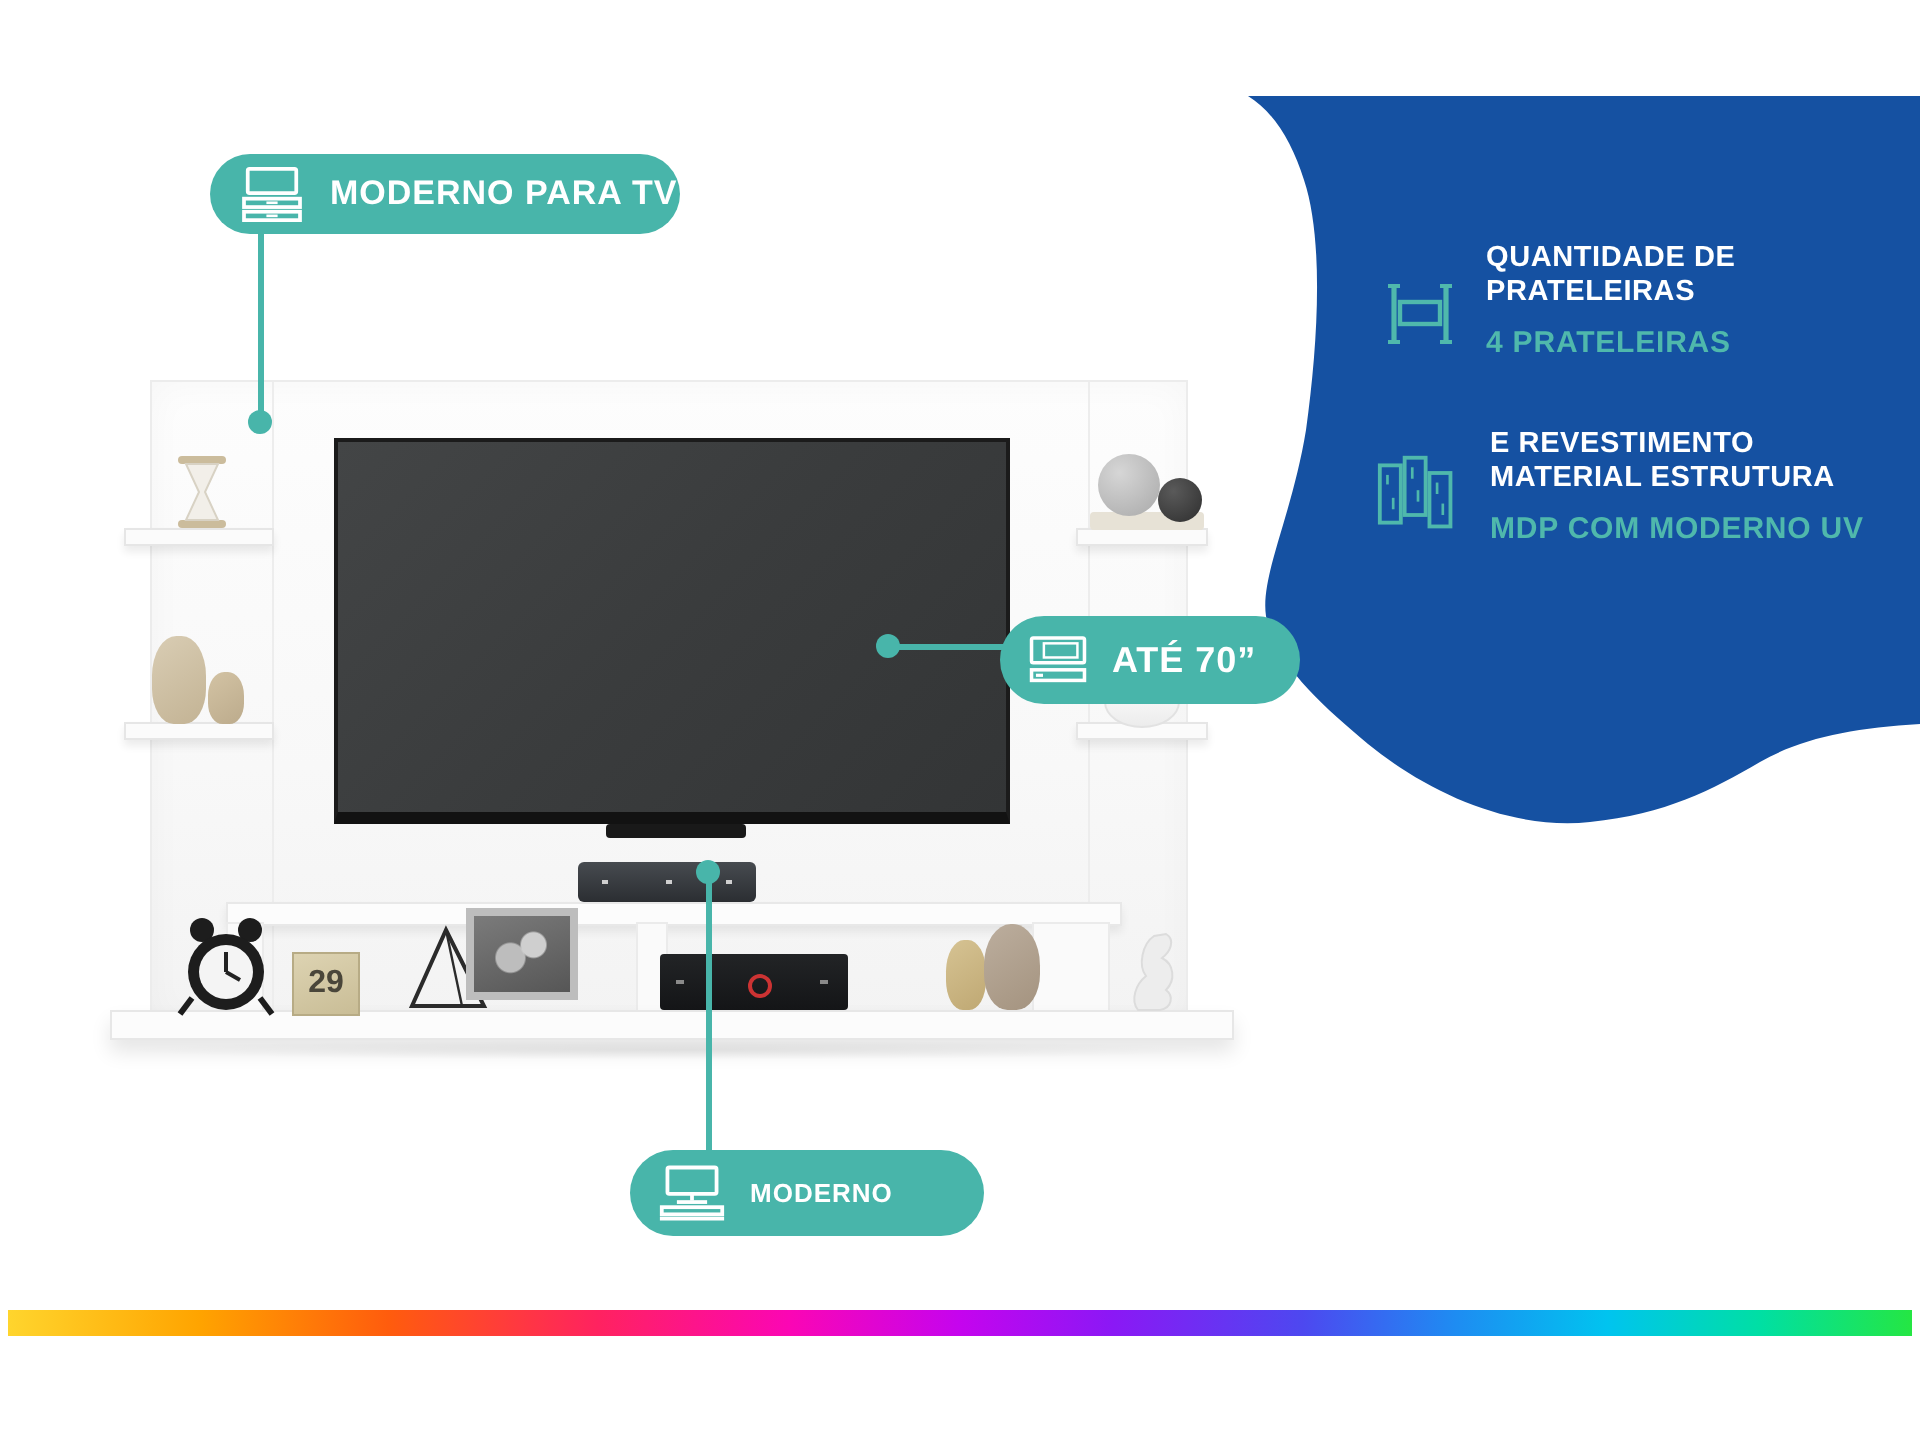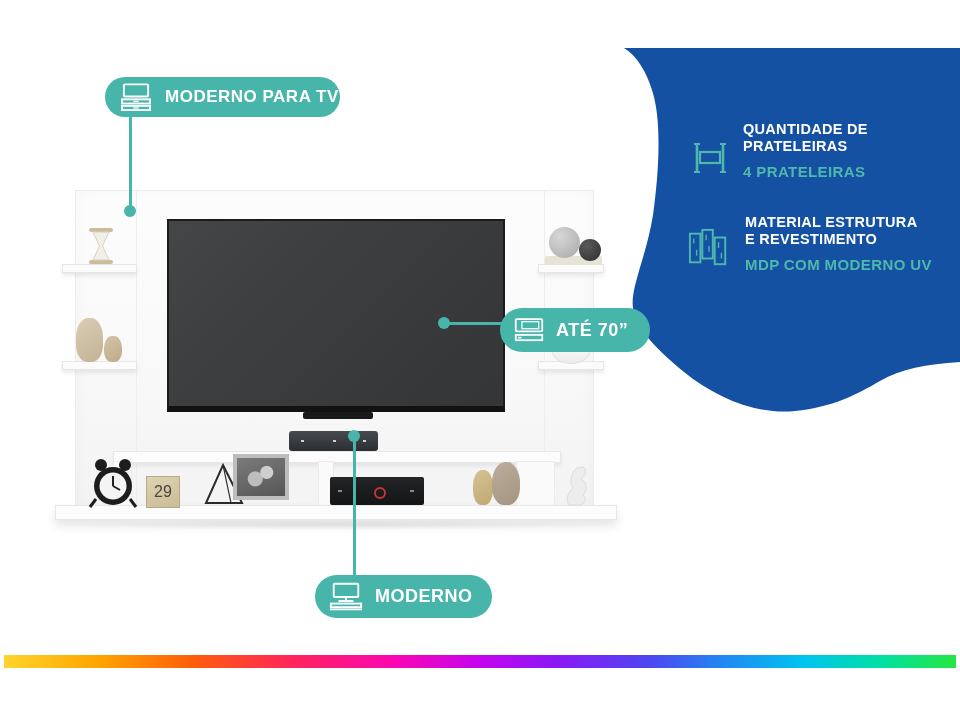--- a/index.html
+++ b/index.html
@@ -44,21 +44,21 @@
   .vase{position:absolute;}
   .v1{left:76px;top:318px;width:27px;height:44px;border-radius:45% 45% 40% 40%;background:linear-gradient(145deg,#d9cdb4,#c3b394);}
   .v2{left:104px;top:336px;width:18px;height:26px;border-radius:45% 45% 40% 40%;background:linear-gradient(145deg,#d3c3a4,#bcab8c);}
   .sphere-gray{left:549px;top:227px;width:31px;height:31px;border-radius:50%;background:radial-gradient(circle at 35% 30%,#d6d6d6,#a9a9a9);}
   .sphere-dark{left:579px;top:239px;width:22px;height:22px;border-radius:50%;background:radial-gradient(circle at 35% 30%,#5a5a5a,#2e2e2e);}
   .tray{left:545px;top:256px;width:57px;height:9px;background:#e7e2d6;border-radius:2px;}
   .bowl{left:552px;top:338px;width:36px;height:24px;border-radius:8% 8% 50% 50%;background:linear-gradient(180deg,#fff,#ececec);border:1px solid #e2e2e2;}
   .calendar{
     left:146px;top:476px;width:32px;height:30px;background:linear-gradient(160deg,#ddd3b2,#c9bd96);
     border:1px solid #b7ab85;display:flex;align-items:center;justify-content:center;
-    color:#4a463a;font-weight:normal;font-size:16px;
+    color:#4a463a;font-weight:bold;font-size:16px;
   }
   .photo{
     left:233px;top:454px;width:56px;height:46px;border:4px solid #bdbdbd;box-sizing:border-box;
     background:
       radial-gradient(circle at 62% 38%, #cfcfcf 0 6px, rgba(0,0,0,0) 7px),
       radial-gradient(circle at 38% 55%, #bdbdbd 0 7px, rgba(0,0,0,0) 8px),
       linear-gradient(160deg,#7b7b7b,#565656);
   }
   .receiver{
     left:330px;top:477px;width:94px;height:28px;background:linear-gradient(180deg,#222426,#141517);
@@ -211,21 +211,21 @@
   <div class="pill" style="left:315px;top:575px;width:163px;height:43px;padding-left:14px;gap:12px">
     <span class="icn">
       <svg width="34" height="29" viewBox="0 0 36 30" fill="none" stroke="#fff" stroke-width="2">
         <rect x="5" y="1.5" width="26" height="14" rx="1"></rect>
         <line x1="18" y1="16" x2="18" y2="19"></line>
         <line x1="10" y1="19.8" x2="26" y2="19.8"></line>
         <rect x="2" y="22.5" width="32" height="3.8"></rect>
         <line x1="1" y1="28.6" x2="35" y2="28.6"></line>
       </svg>
     </span>
-    <span class="pill-label" style="font-size:18px">MODERNO</span>
+    <span class="pill-label" style="font-size:13px">MODERNO</span>
   </div>
 
   <div class="spec" style="left:692px;top:121px">
     <span>
       <svg width="36" height="36" viewBox="0 0 36 36" fill="none" stroke="#4fb8ac" stroke-width="2.6">
         <line x1="5" y1="3" x2="5" y2="33"></line>
         <line x1="2" y1="4" x2="8" y2="4" stroke-width="2"></line>
         <line x1="2" y1="32" x2="8" y2="32" stroke-width="2"></line>
         <line x1="31" y1="3" x2="31" y2="33"></line>
         <line x1="28" y1="4" x2="34" y2="4" stroke-width="2"></line>
@@ -251,22 +251,22 @@
         <line x1="6" y1="12" x2="6" y2="17" stroke-width="1.4"></line>
         <line x1="9" y1="24" x2="9" y2="30" stroke-width="1.4"></line>
         <line x1="19" y1="8" x2="19" y2="14" stroke-width="1.4"></line>
         <line x1="22" y1="20" x2="22" y2="26" stroke-width="1.4"></line>
         <line x1="32" y1="16" x2="32" y2="22" stroke-width="1.4"></line>
         <line x1="35" y1="27" x2="35" y2="33" stroke-width="1.4"></line>
       </svg>
     </span>
     <div>
       <div class="spec-titles">
+        <div>E REVESTIMENTO</div>
         <div>MATERIAL ESTRUTURA</div>
-        <div>E REVESTIMENTO</div>
       </div>
       <div class="spec-value">MDP COM MODERNO UV</div>
     </div>
   </div>
 
   <div class="rainbow"></div>
 
 </div>
 
 </body></html>

